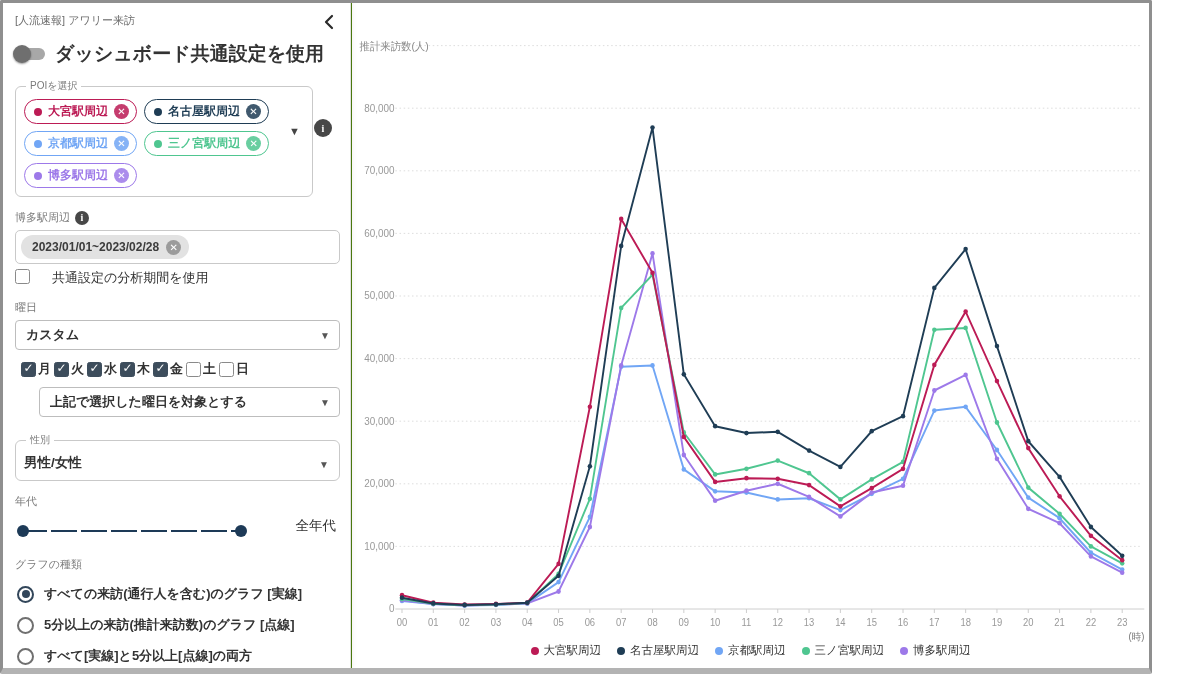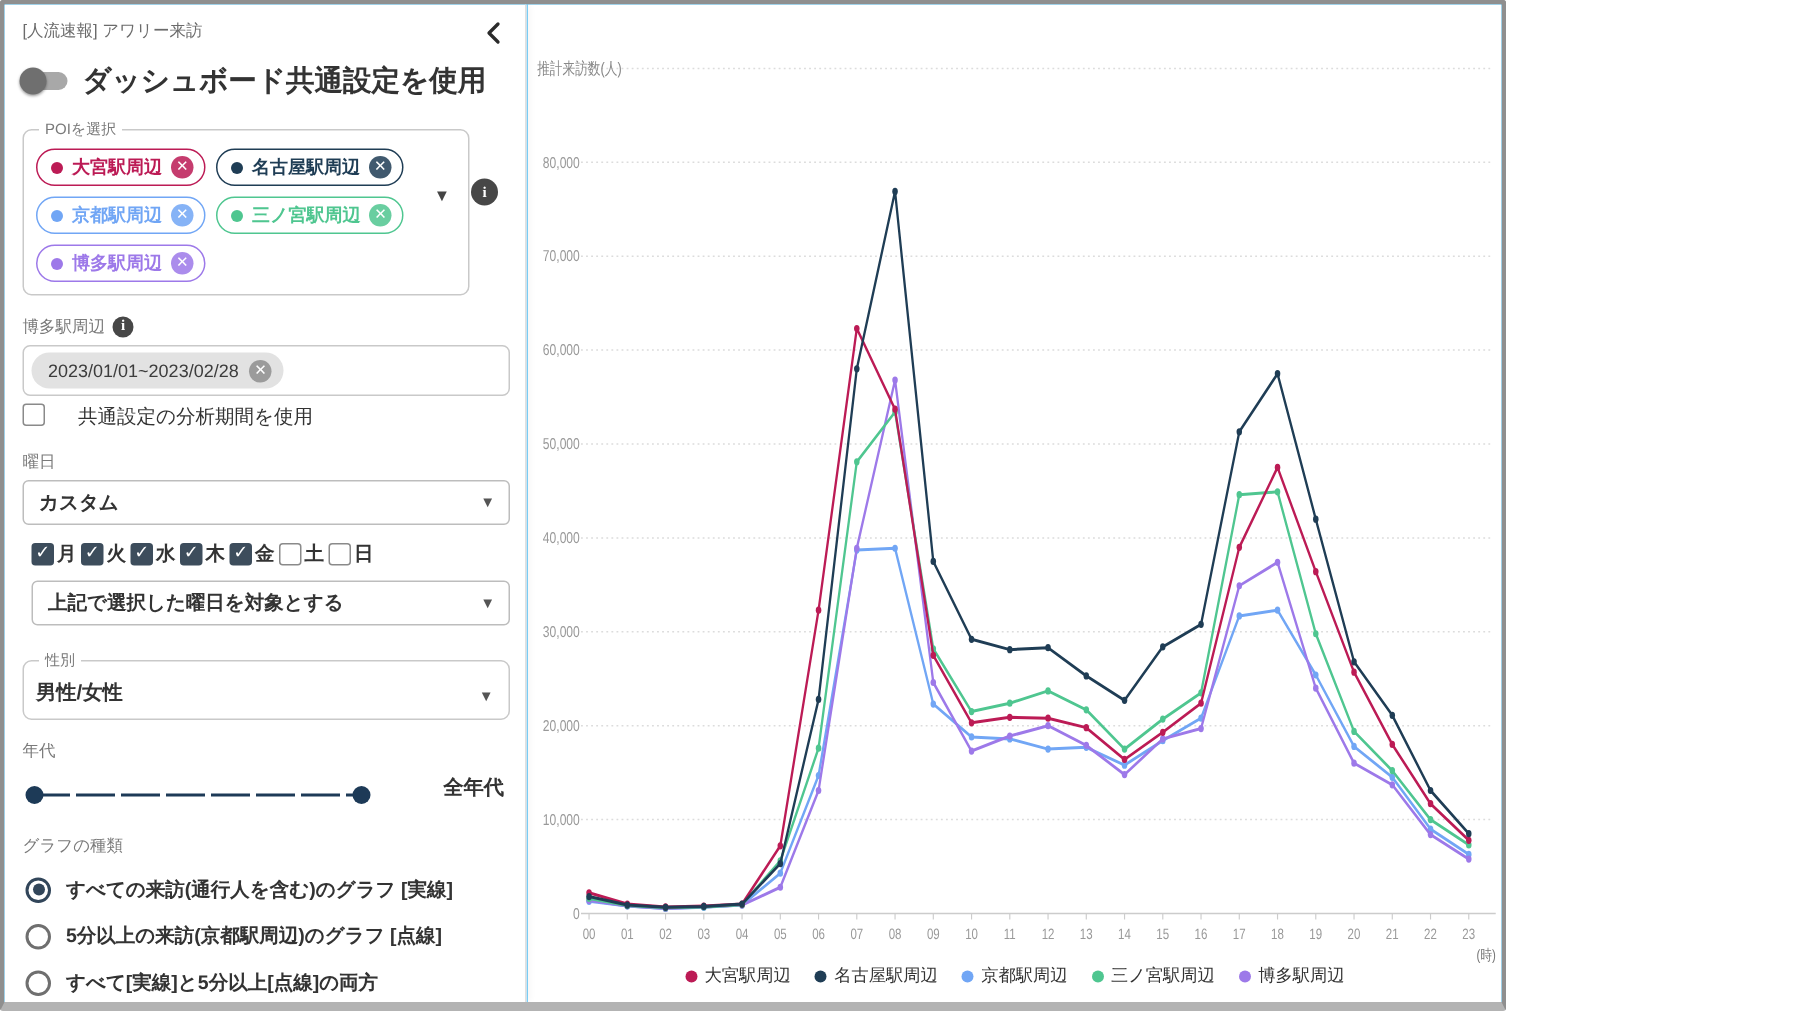--- a/index.html
+++ b/index.html
@@ -1,17 +1,17 @@
 <!DOCTYPE html>
 <html><head>
 <meta charset="utf-8">
 <style>
   * { margin:0; padding:0; box-sizing:border-box; }
   html,body { width:1200px; height:674px; font-family:"Liberation Sans","DejaVu Sans",sans-serif; background:#fff; }
-  .app { position:relative; width:1004px; height:674px; border:3px solid #8f8f8f; border-bottom:6px solid #b3b3b3; border-radius:2px; background:#7dd3fc; overflow:hidden; }
+  .app { position:relative; width:1152px; height:674px; border:3px solid #8f8f8f; border-bottom:6px solid #b3b3b3; border-radius:2px; background:#4d7c0f; overflow:hidden; }
 
   
   .sidebar { position:absolute; left:0; top:0; bottom:0; width:348px; background:#fff; border-right:1px solid #e0e0e0; box-shadow:2px 0 5px rgba(0,0,0,.05); padding:8px 10px 0 12px; z-index:2; }
   .side-header { display:flex; align-items:flex-start; justify-content:space-between; }
   .side-title { font-size:11px; color:#6b6b6b; padding-top:2px; }
   .collapse-btn { width:22px; height:22px; cursor:pointer; display:flex; align-items:center; justify-content:center; }
 
   .toggle-row { display:flex; align-items:center; gap:10px; margin-top:8px; }
   .switch { position:relative; width:30px; height:12px; background:#a8a8a8; border-radius:7px; flex:0 0 auto; cursor:pointer; }
   .switch .knob { position:absolute; left:-2px; top:-3px; width:18px; height:18px; border-radius:50%; background:#6f6f6f; box-shadow:0 1px 2px rgba(0,0,0,.4); }
@@ -26,48 +26,48 @@
   .chip .dot { width:8px; height:8px; border-radius:50%; }
   .chip .lbl { font-size:12px; font-weight:bold; }
   .chip .rm { width:15px; height:15px; border-radius:50%; color:#fff; font-size:10px; line-height:15px; text-align:center; font-weight:bold; opacity:.85; }
   .poi-caret { position:absolute; right:40px; top:46px; font-size:11px; color:#444; cursor:pointer; }
   .info-i { display:inline-flex; width:16px; height:16px; border-radius:50%; background:#474747; color:#fff; font-size:10px; font-weight:bold; align-items:center; justify-content:center; font-family:"Liberation Serif",serif; }
   .poi-info { position:absolute; right:8px; top:40px; width:18px; height:18px; }
 
   .sec-label { font-size:11px; color:#7a7a7a; margin-top:13px; display:flex; align-items:center; gap:5px; }
   .period-box { margin-top:5px; border:1px solid #c9c9c9; border-radius:5px; padding:4px 5px; height:34px; }
   .gchip { display:inline-flex; align-items:center; gap:7px; height:24px; padding:0 8px 0 11px; background:#e2e2e2; border-radius:13px; cursor:pointer; }
-  .gchip .txt { font-size:12px; font-weight:normal; color:#3c3c3c; }
+  .gchip .txt { font-size:12px; font-weight:bold; color:#3c3c3c; }
   .gchip .rm { width:15px; height:15px; border-radius:50%; background:#9b9b9b; color:#fff; font-size:10px; line-height:15px; text-align:center; font-weight:bold; }
 
   .cb-row { display:flex; gap:22px; margin-top:5px; cursor:pointer; }
   .cb { width:15px; height:15px; border:1.5px solid #8a8a8a; border-radius:2.5px; background:#fff; flex:0 0 auto; position:relative; }
   .cb.checked { background:#3d4d5c; border-color:#3d4d5c; }
   .cb.checked:after { content:"✓"; position:absolute; left:1.5px; top:-1.5px; color:#fff; font-size:12px; font-weight:bold; }
   .cb-label { font-size:13px; color:#333; }
 
   .select { position:relative; margin-top:5px; height:30px; border:1px solid #bdbdbd; border-radius:4px; display:flex; align-items:center; padding:0 22px 0 10px; cursor:pointer; background:#fff; }
   .select .val { font-size:13px; font-weight:bold; color:#333; white-space:nowrap; }
   .select .caret { position:absolute; right:9px; font-size:10px; color:#555; }
-  .indent { margin-left:6px; }
+  .indent { margin-left:24px; }
 
   .days { display:flex; align-items:center; margin:10px 0 0 6px; }
   .day { display:flex; align-items:center; gap:2px; margin-right:3px; cursor:pointer; }
   .day .dl { font-size:13px; font-weight:bold; color:#333; }
 
   .gender-field { margin-top:16px; position:relative; padding:2px 8px 8px 8px; }
   .gender-field .val { font-size:13.5px; font-weight:bold; color:#333; }
   .gender-field .caret { position:absolute; right:10px; top:12px; font-size:10px; color:#555; }
 
   .age-row { margin-top:6px; position:relative; height:26px; }
   .slider { position:absolute; left:2px; top:10px; width:230px; height:11px; cursor:pointer; }
   .slider .track { position:absolute; left:4px; right:4px; top:4.5px; height:2.5px;
       background:repeating-linear-gradient(90deg,#1d3a57 0 26px,#ffffff 26px 30px); }
   .slider .h { position:absolute; top:0; width:12px; height:12px; border-radius:50%; background:#1d3a57; }
-  .age-val { position:absolute; right:4px; top:2px; font-size:13.5px; font-weight:bold; color:#333;text-align:center; }
+  .age-val { position:absolute; right:4px; top:2px; font-size:13.5px; font-weight:normal; color:#333;text-align:center; }
 
   .radio-row { display:flex; align-items:center; gap:10px; margin:13px 0 0 2px; cursor:pointer; }
   .radio { width:17px; height:17px; border:2px solid #6f6f6f; border-radius:50%; position:relative; flex:0 0 auto; background:#fff; }
   .radio.sel { border-color:#32465a; }
   .radio.sel:after { content:""; position:absolute; left:2.5px; top:2.5px; width:8px; height:8px; border-radius:50%; background:#32465a; }
   .radio-label { font-size:13px; font-weight:bold; color:#333; }
 
   
   .chart-panel { position:absolute; left:349px; right:0; top:0; bottom:0; background:#fff; }
   .chart-svg { position:absolute; inset:0; width:100%; height:100%; }
@@ -206,21 +206,21 @@
     </div>
 
     <div class="sec-label" style="margin-top:16px;text-align:right;">グラフの種類</div>
     <div id="graph-type-options">
         <div class="radio-row">
           <span class="radio sel"></span>
           <span class="radio-label">すべての来訪(通行人を含む)のグラフ [実線]</span>
         </div>
         <div class="radio-row">
           <span class="radio"></span>
-          <span class="radio-label">5分以上の来訪(京都駅周辺)のグラフ [点線]</span>
+          <span class="radio-label">5分以上の来訪(推計来訪数)のグラフ [点線]</span>
         </div>
         <div class="radio-row">
           <span class="radio"></span>
           <span class="radio-label">すべて[実線]と5分以上[点線]の両方</span>
         </div>
       </div>
 
   </aside>
 
   <section class="chart-panel">

